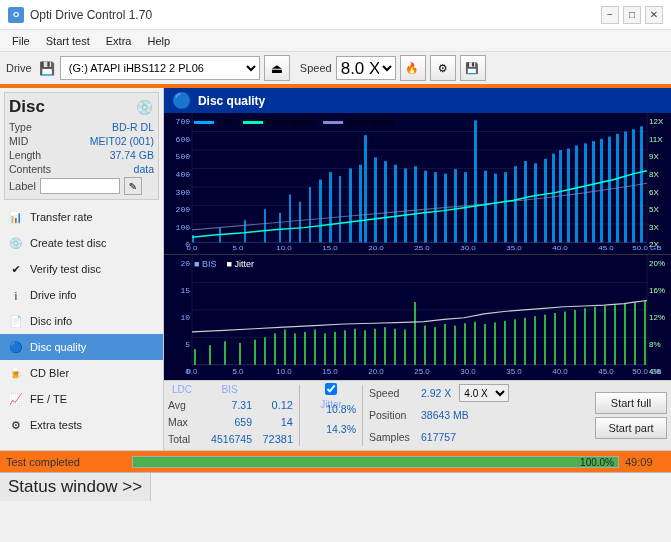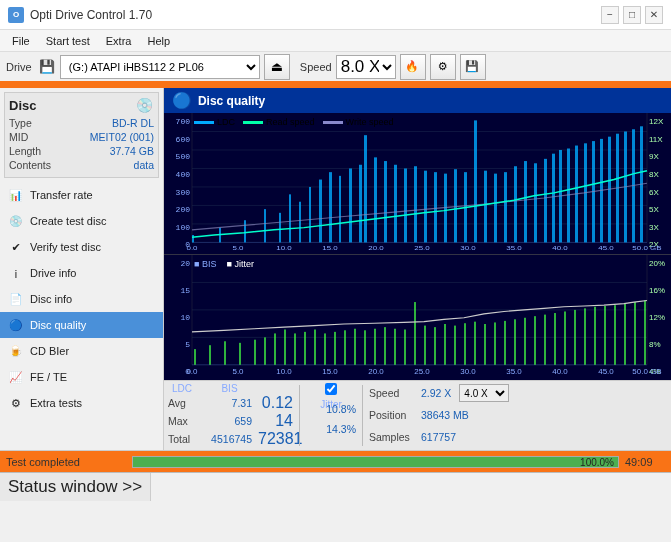--- a/index.html
+++ b/index.html
@@ -75,21 +75,21 @@
     }
 
     
     .toolbar {
       background: #f0f0f0;
       height: 36px;
       display: flex;
       align-items: center;
       padding: 0 6px;
       gap: 4px;
-      border-bottom: 7px solid #f97316;
+      border-bottom: 4px solid #f97316;
     }
     .toolbar-label {
       font-size: 11px;
       color: #333;
       margin-right: 4px;
     }
     .drive-select {
       height: 24px;
       width: 200px;
       font-size: 11px;
@@ -143,21 +143,21 @@
       padding: 4px;
     }
     .disc-panel-header {
       display: flex;
       align-items: center;
       justify-content: space-between;
       margin-bottom: 4px;
     }
     .disc-panel-title {
       font-weight: bold;
-      font-size: 13px;
+      font-size: 17px;
       color: #222;
     }
     .disc-panel-icon {
       font-size: 14px;
       cursor: pointer;
     }
     .disc-row {
       display: flex;
       justify-content: space-between;
       margin-bottom: 2px;
@@ -287,21 +287,21 @@
       width: 28px;
     }
     .stats-val {
       font-size: 10.5px;
       color: #1a5fb4;
       font-weight: 500;
       width: 50px;
       text-align: right;
     }
     .stats-val2 {
-      font-size: 16px;
+      font-size: 11px;
       color: #1a5fb4;
       font-weight: 500;
       width: 35px;
       text-align: right;
     }
     .stats-divider {
       width: 1px;
       background: #bbb;
       margin: 2px 2px;
     }
@@ -500,20 +500,25 @@
         <span class="disc-key">MID</span>
         <span class="disc-val">MEIT02 (001)</span>
       </div>
       <div class="disc-row">
         <span class="disc-key">Length</span>
         <span class="disc-val">37.74 GB</span>
       </div>
       <div class="disc-row">
         <span class="disc-key">Contents</span>
         <span class="disc-val">data</span>
+      </div>
+      <div class="label-row">
+        <span class="disc-key">Label</span>
+        <input class="label-input" type="text" value="" style="">
+        <button class="label-btn">✎</button>
       </div>
     </div>
 
     <div class="nav-list">
       <div class="nav-item">
         <span class="nav-item-icon">📊</span>
         <span>Transfer rate</span>
       </div>
       <div class="nav-item">
         <span class="nav-item-icon">💿</span>
@@ -823,20 +828,24 @@
         <div class="speed-row">
           <span class="speed-key">Position</span>
           <span class="speed-val">38643 MB</span>
         </div>
         <div class="speed-row">
           <span class="speed-key">Samples</span>
           <span class="speed-val">617757</span>
         </div>
       </div>
 
+      <div class="action-btns">
+        <button class="action-btn">Start full</button>
+        <button class="action-btn">Start part</button>
+      </div>
     </div>
   </div>
 </div>
 
 <div style="height:22px; background:#f97316; border-top:1px solid #ccc; display:flex; align-items:center; padding:0 6px; gap:6px;">
   <span style="font-size:11px; color:#333; width:120px;">Test completed</span>
   <div class="progress-container">
     <div class="progress-bar" style="width:100%;"></div>
     <span class="progress-label">100.0%</span>
   </div>

